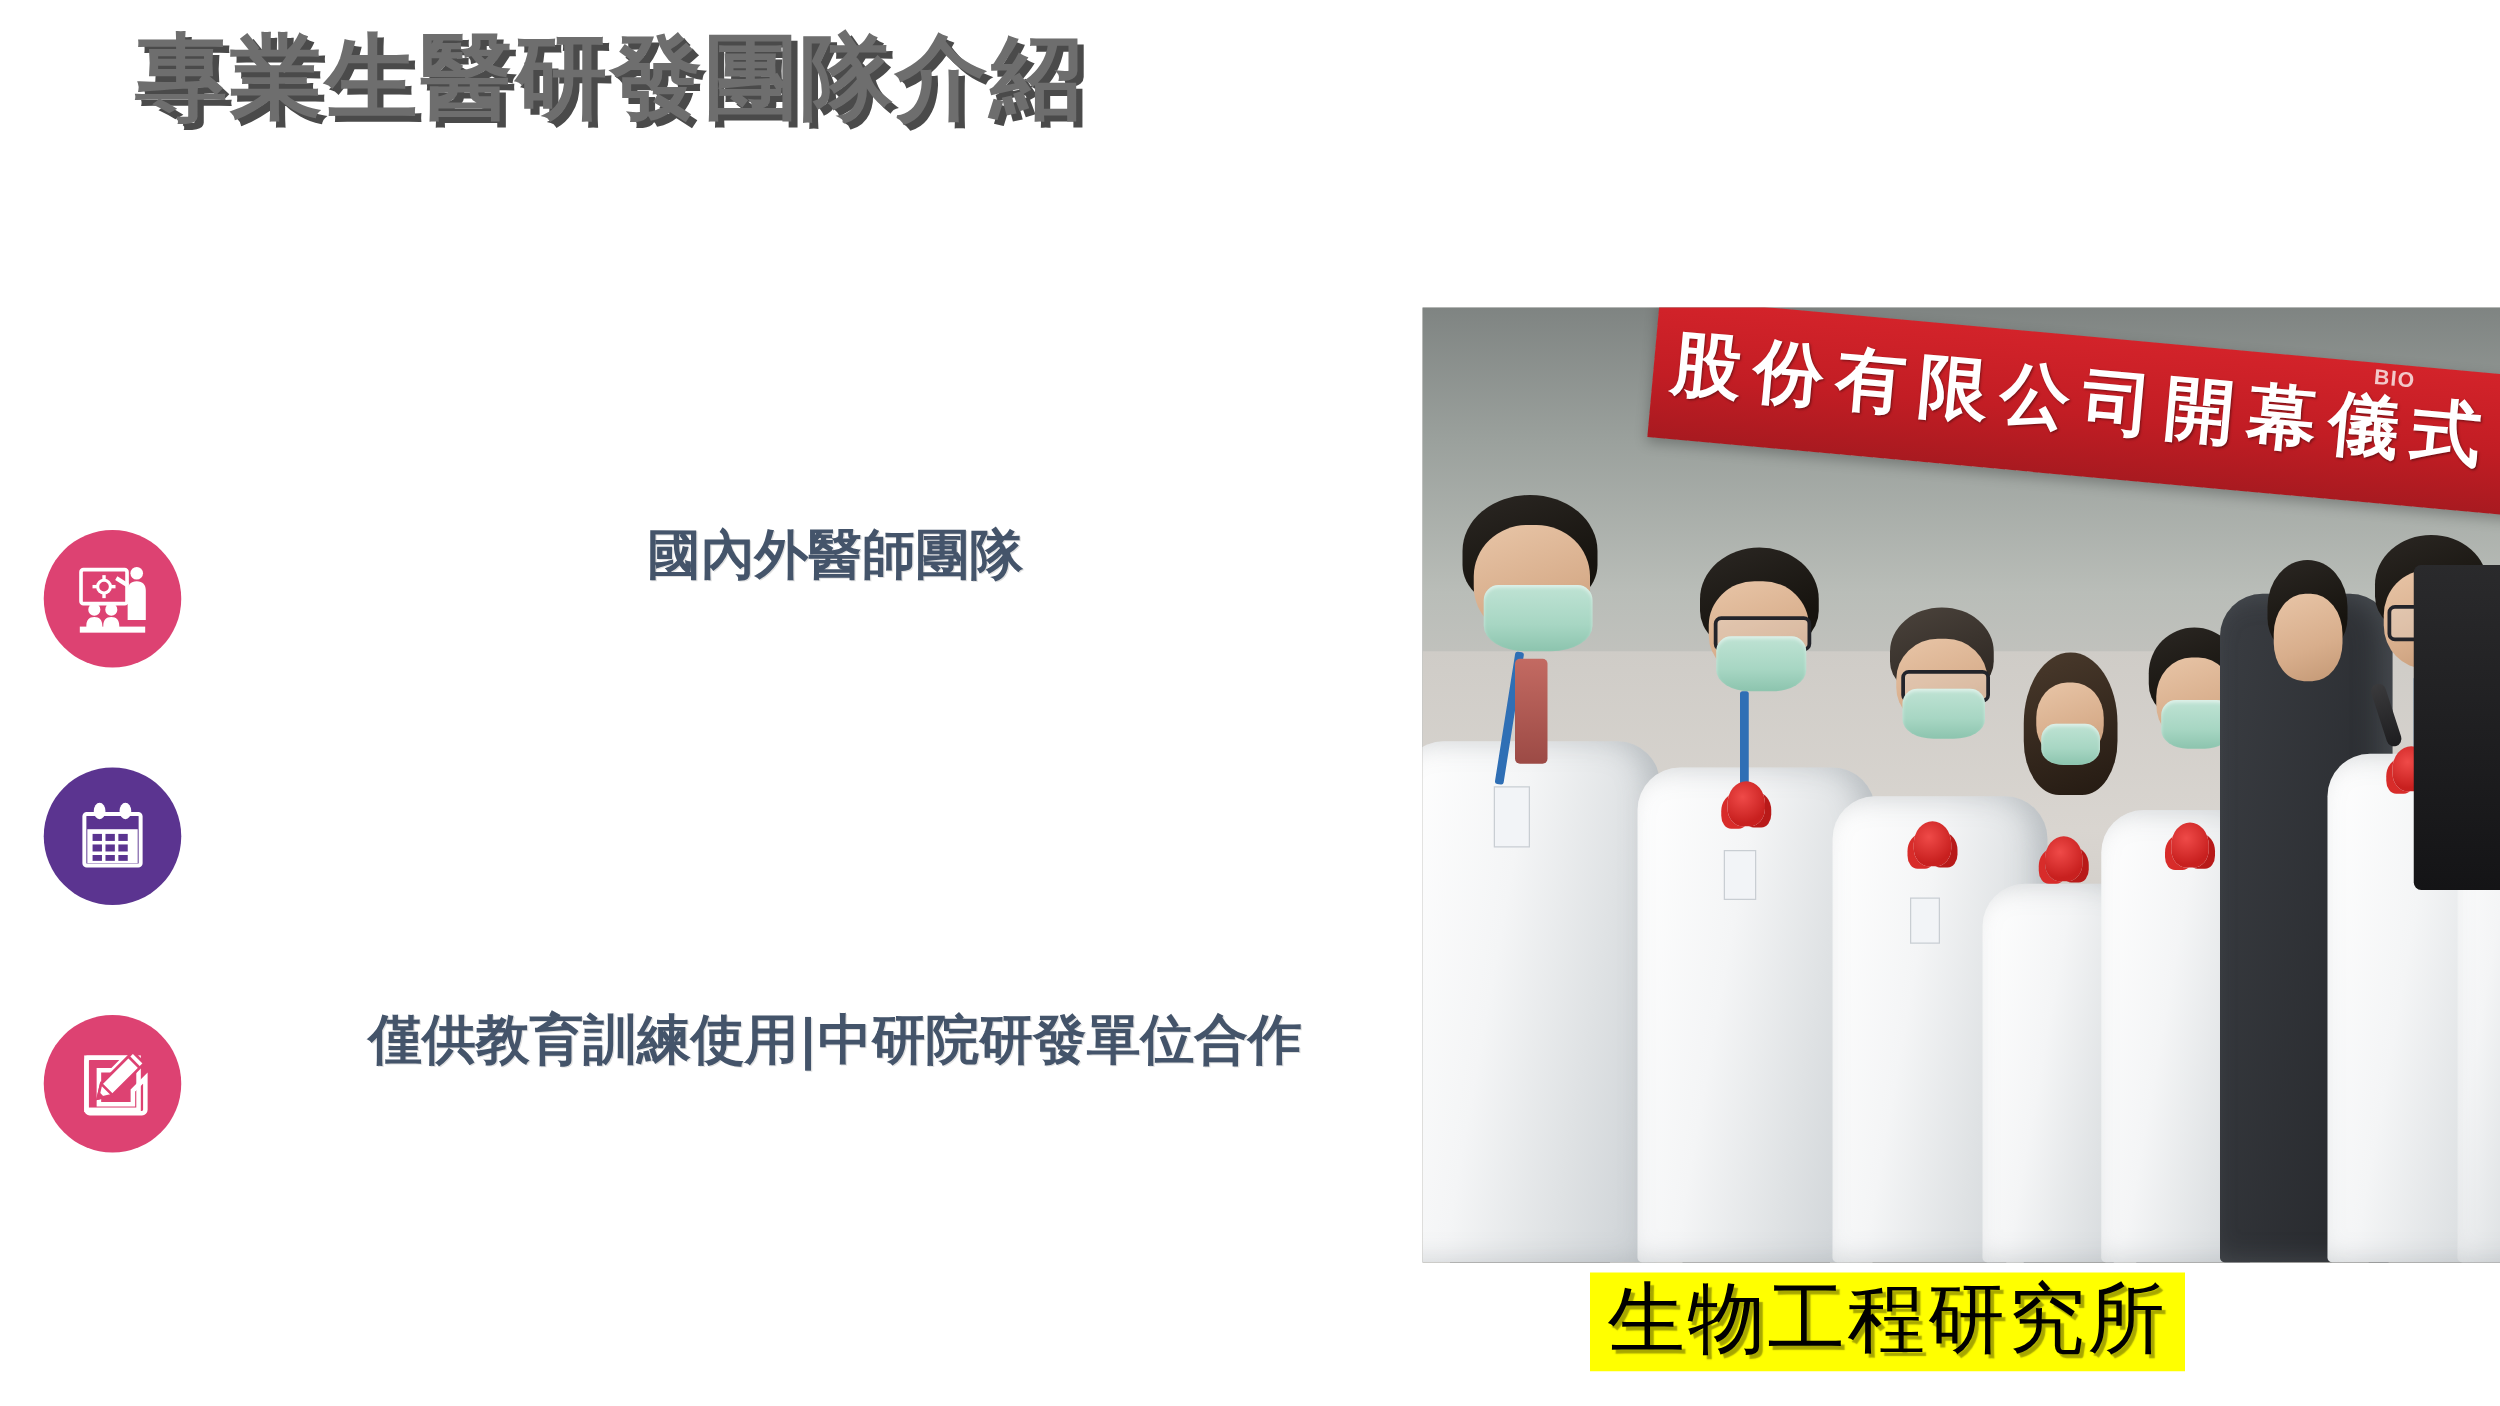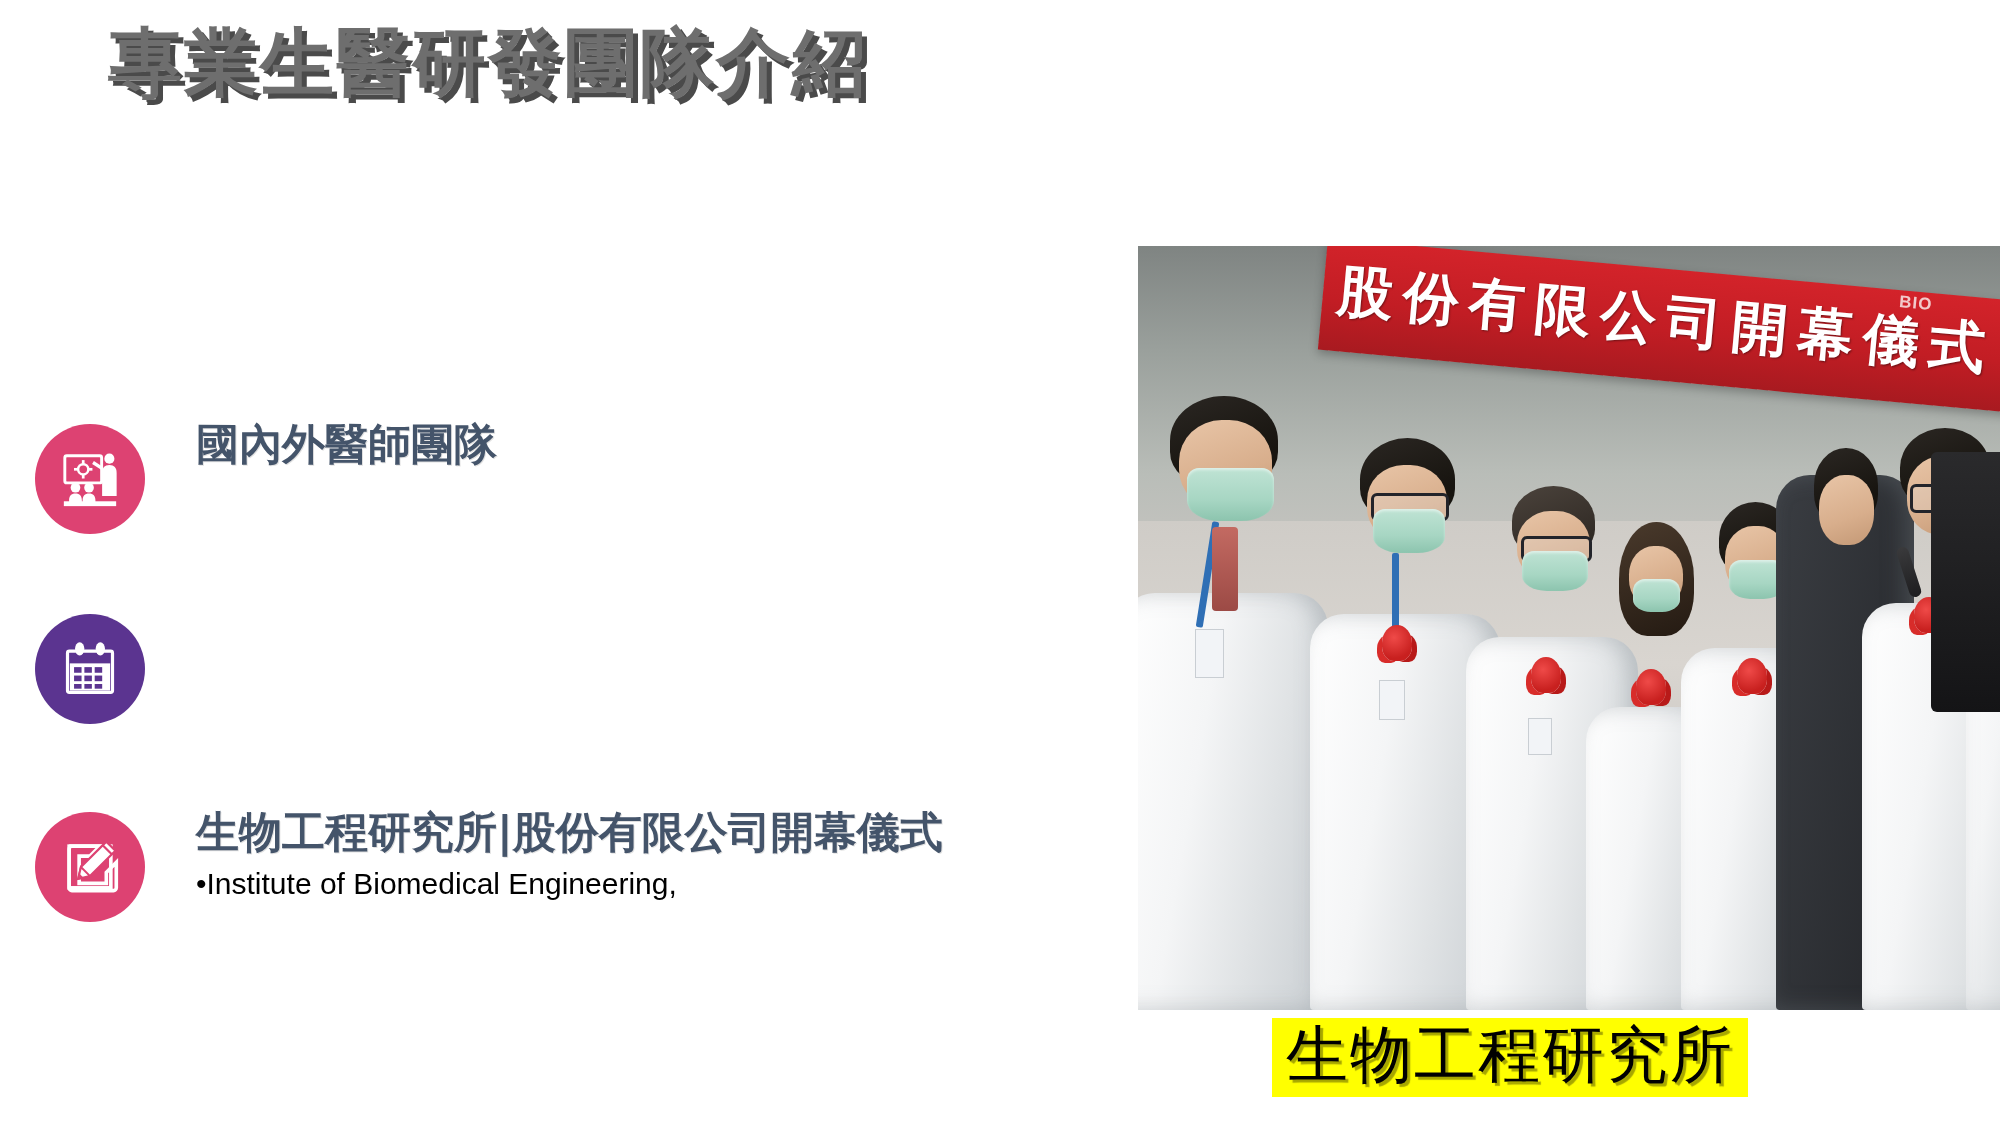--- a/index.html
+++ b/index.html
@@ -61,20 +61,21 @@
     justify-content: center;
   }
   .icon-circle svg { display: block; }
 
   
   .block-text {
     position: absolute;
     left: 196px;
     top: 0;
     width: 944px;
+    text-align: center;
   }
   .block-heading {
     font-family: "DejaVu Sans", "Liberation Sans", sans-serif;
     font-size: 43px;
     font-weight: bold;
     color: #44546a;
     letter-spacing: 0px;
     line-height: 1.15;
     white-space: nowrap;
     margin: 0 0 8px 0;
@@ -293,22 +294,21 @@
         <rect x="9" y="9" width="46" height="46" fill="none" stroke="#ffffff" stroke-width="4"></rect>
         <g transform="rotate(0)">
           <path d="M50 4 l10 10 l-28 28 l-13 3 l3 -13 z" fill="#ffffff" stroke="#dd4272" stroke-width="2.4"></path>
           <path d="M19 45 l3 -13 l10 10 z" fill="#ffffff" stroke="#dd4272" stroke-width="2.2"></path>
           <path d="M19 45 l5 -2 l-3 -3 z" fill="#dd4272"></path>
           <line x1="46" y1="8" x2="56" y2="18" stroke="#dd4272" stroke-width="2.4"></line>
         </g>
       </svg>
     </div>
     <div class="block-text">
-      <div class="block-heading">生物工程研究所|股份有限公司開幕儀式</div>
-      <p class="bullet wide">•Institute of Biomedical Engineering,</p>
+      <div class="block-heading">僅供教育訓練使用|中研院研發單位合作</div>
     </div>
   </div>
 </div>
 
 <div class="photo">
   <div class="photo-inner">
     <div class="wall"></div>
     <div class="wall2"></div>
     <div class="floor"></div>
 

